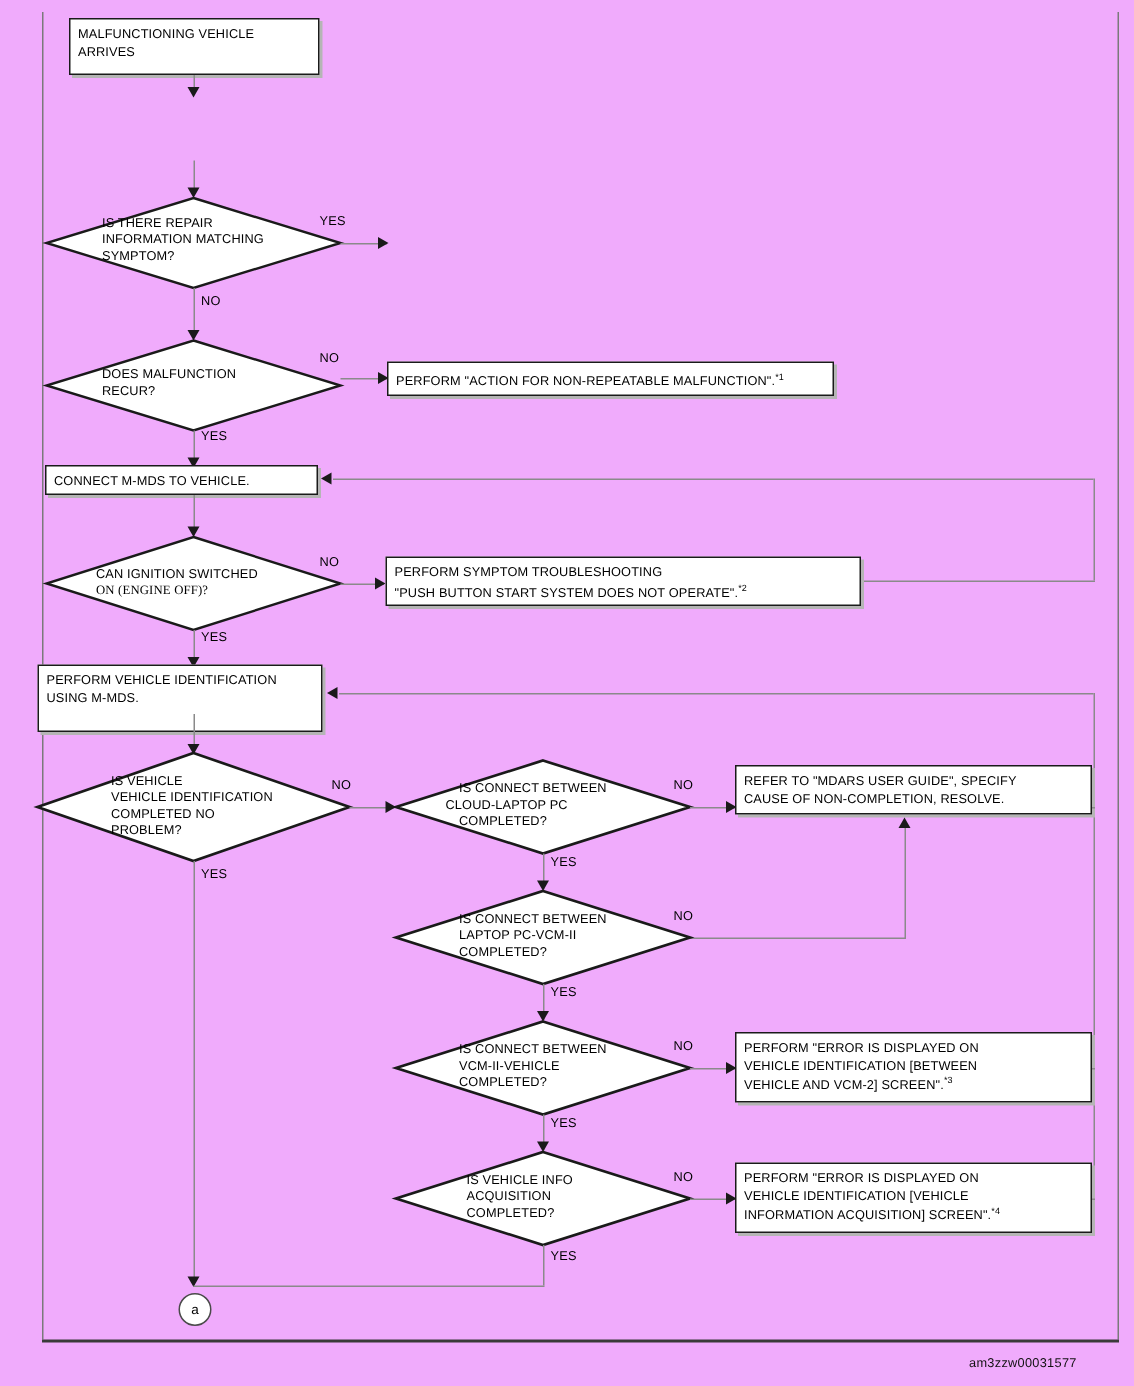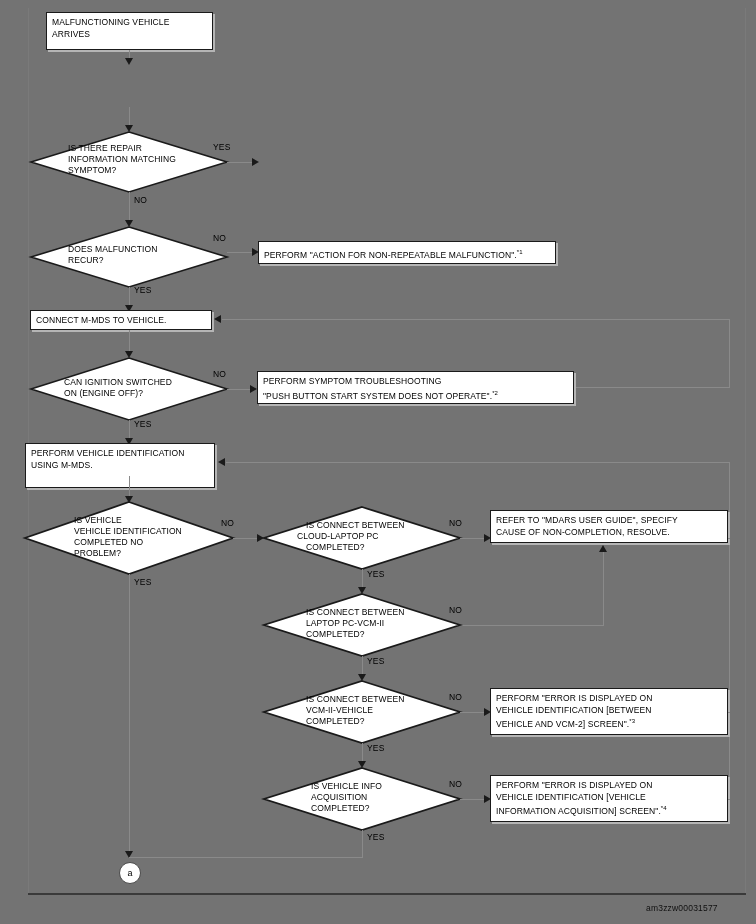--- a/index.html
+++ b/index.html
@@ -1,21 +1,21 @@
 <!DOCTYPE html>
 <html><head>
 <meta charset="utf-8">
 <title>Troubleshooting Flowchart</title>
 <style>
   html,body{margin:0;padding:0;background:#ffffff;}
   body{font-family:"Liberation Sans", sans-serif;}
   #page{
     position:relative;
     width:756px;height:924px;
-    background:#737373;
+    background:#f0abfc;
     overflow:hidden;
   }
   
   .frame-left{position:absolute;left:28px;top:8px;width:1px;height:885px;background:#7a7a7a;}
   .frame-right{position:absolute;left:745px;top:8px;width:1px;height:885px;background:#7a7a7a;}
   .frame-bottom{position:absolute;left:28px;top:893px;width:718px;height:2px;background:#3a3a3a;}
 
   
   .box{
     position:absolute;
@@ -133,21 +133,21 @@
   <div class="ln lnh" style="left:574px;top:387px;width:156px;"></div>
 
   <div class="ln lnv" style="left:129px;top:330px;height:27px;"></div>
   <div class="arw arw-d" style="left:125px;top:351px;"></div>
 
   <div class="diamond" style="left:30px;top:357px;width:198px;height:64px;">
     <svg width="198" height="64" viewBox="0 0 198 64">
       <polygon points="99,1 197,32 99,63 1,32" fill="#ffffff" stroke="#1a1a1a" stroke-width="1.6"></polygon>
     </svg>
     <div class="dtext" style="left:34px;top:20px;">CAN IGNITION SWITCHED</div>
-    <div class="dtext" style="left:34px;top:31px;">ON (ENGINE OFF)?</div>
+    <div class="dtext" style="left:34px;top:31px;font-family:Liberation Serif, serif;">ON (ENGINE OFF)?</div>
   </div>
   <div class="ln lnh" style="left:227px;top:389px;width:29px;"></div>
   <div class="arw arw-r" style="left:250px;top:385px;"></div>
   <div class="lab" style="left:213px;top:369px;">NO</div>
   <div class="ln lnv" style="left:129px;top:420px;height:24px;"></div>
   <div class="arw arw-d" style="left:125px;top:438px;"></div>
   <div class="lab" style="left:134px;top:419px;">YES</div>
 
   <div class="box" style="left:257px;top:371px;width:317px;height:33px;">
     <span class="l">PERFORM SYMPTOM TROUBLESHOOTING</span>

